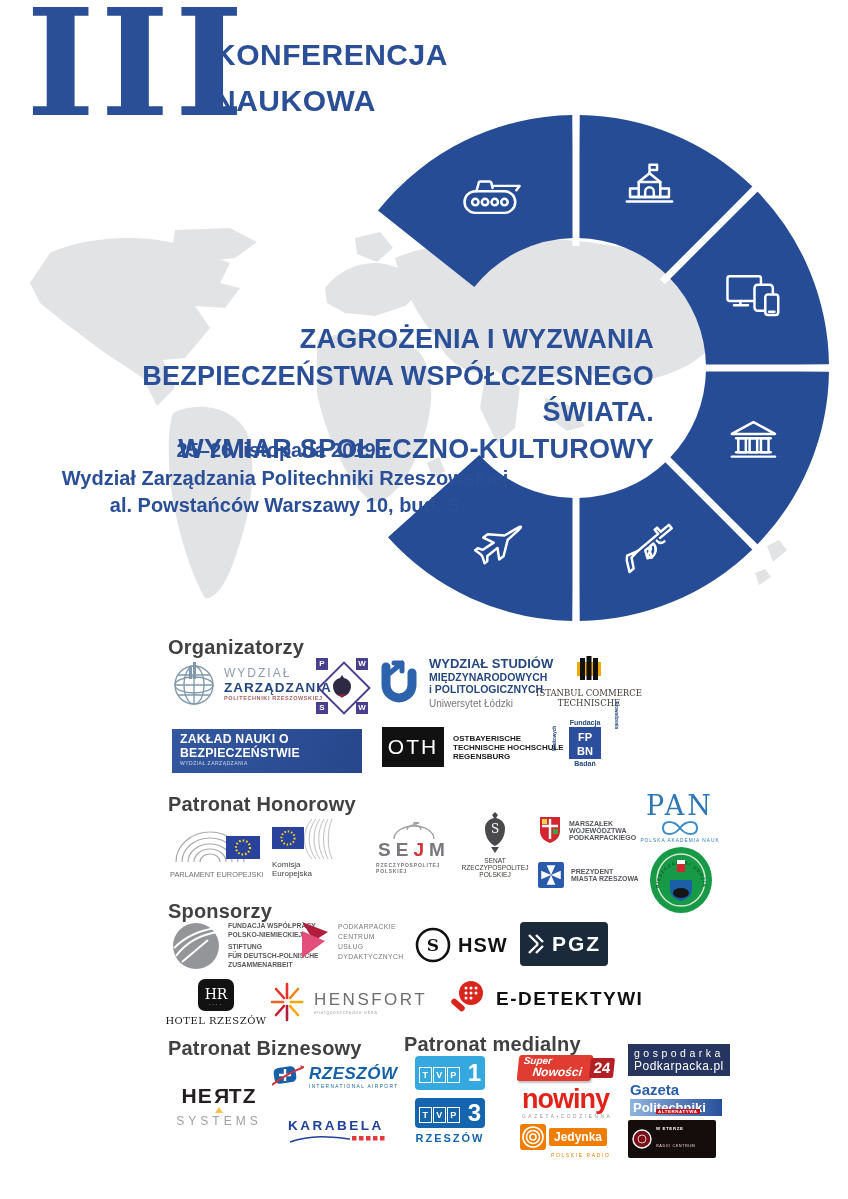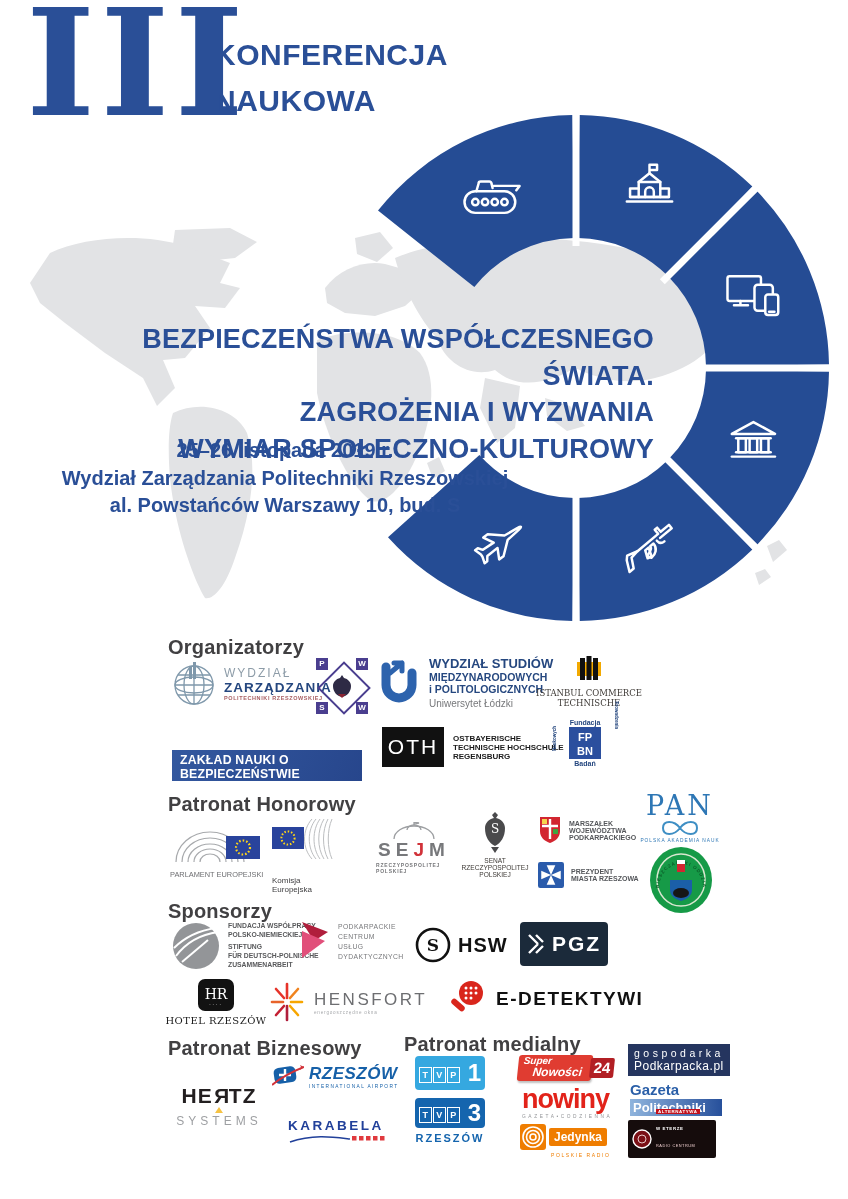--- a/index.html
+++ b/index.html
@@ -13,22 +13,22 @@
        font-size:148px;line-height:1.05;color:#2a4f97;letter-spacing:5px;}
   .header-title{left:214px;top:32px;font-size:30px;font-weight:bold;color:#2a4f97;
        line-height:46px;letter-spacing:.5px;}
   .hero-title{left:30px;top:321px;width:624px;text-align:right;font-size:27px;
        font-weight:bold;color:#2a4f97;line-height:36.5px;letter-spacing:.2px;z-index:3;}
   .hero-meta{left:35px;top:437px;width:500px;text-align:center;font-size:20px;
        font-weight:bold;color:#2a4f97;line-height:27.5px;z-index:3;}
   .sec-h{position:absolute;font-size:20px;font-weight:bold;color:#414042;letter-spacing:.2px;}
   .logo{position:absolute;}
   svg{display:block;}
-  .znob{width:190px;height:31px;background:linear-gradient(115deg,#33589f,#27468c);
-        color:#fff;padding:3px 8px 8px 8px;box-sizing:border-box;margin-top:21px;}
+  .znob{width:190px;height:44px;background:linear-gradient(115deg,#33589f,#27468c);
+        color:#fff;padding:3px 8px 8px 8px;box-sizing:border-box;}
   .tvpbox{border-radius:4px;display:flex;align-items:center;justify-content:center;gap:4px;}
   .tvp-letter{display:inline-block;width:11px;height:14px;border:1.6px solid #fff;
         color:#fff;font-size:9px;font-weight:bold;text-align:center;line-height:14px;margin-right:1px;}
   .tvp-num{color:#fff;font-size:24px;font-weight:bold;margin-left:3px;}
 </style>
 </head>
 <body>
 
 <svg class="abs" style="left:25px;top:228px;z-index:1;" width="770" height="400" viewBox="0 0 770 400">
   <g fill="#e2e3e5">
@@ -120,22 +120,22 @@
     <path d="M260.0,382.0 L260.0,522.0" stroke="#fff" stroke-width="7"></path>
   </svg>
 
 <div class="abs poster-numeral" style="z-index:3;">III</div>
 <div class="abs header-title" style="z-index:3;">
   <div>KONFERENCJA</div>
   <div>NAUKOWA</div>
 </div>
 
 <div class="abs hero-title">
+  <div>ZAGROŻENIA I WYZWANIA</div>
   <div>BEZPIECZEŃSTWA WSPÓŁCZESNEGO ŚWIATA.</div>
-  <div>ZAGROŻENIA I WYZWANIA</div>
   <div>WYMIAR SPOŁECZNO-KULTUROWY</div>
 </div>
 <div class="abs hero-meta">
   <div>25–26 listopada 2019 r.</div>
   <div>Wydział Zarządzania Politechniki Rzeszowskiej</div>
   <div>al. Powstańców Warszawy 10, bud. S</div>
 </div>
 
 <div class="sec-h" style="left:168px;top:636px;">Organizatorzy</div>
 
@@ -244,21 +244,21 @@
         <path d="M40,1 C30,12 30,30 40,41"></path>
           <path d="M44,1 C35,12 35,30 44,41"></path>
         <path d="M48,1 C40,12 40,30 48,41"></path>
           <path d="M52,1 C45,12 45,30 52,41"></path>
         <path d="M56,1 C50,12 50,30 56,41"></path>
           <path d="M60,1 C55,12 55,30 60,41"></path>
       </g>
       <rect x="0" y="9" width="32" height="22" fill="#29439c"></rect>
       <circle cx="16" cy="20" r="6.6" fill="none" stroke="#ffd617" stroke-width="2" stroke-dasharray="1.5 1.9"></circle>
     </svg>
-    <div style="font-size:8px;color:#414042;margin-top:16px;">Komisja</div>
+    <div style="font-size:8px;color:#414042;margin-top:0;">Komisja</div>
     <div style="font-size:8px;color:#414042;">Europejska</div>
   </div>
 </div>
 
 <div class="logo col ctr" style="left:376px;top:822px;width:76px;">
   <svg width="48" height="18" viewBox="0 0 48 18">
     <g stroke="#9d9fa2" stroke-width="1.3" fill="none">
       <path d="M4,17 a20,13 0 0 1 40,0"></path>
       <path d="M17,8 a7,5 0 0 1 14,0"></path>
       <path d="M24,3 v-3 l5,1 -5,1"></path>

